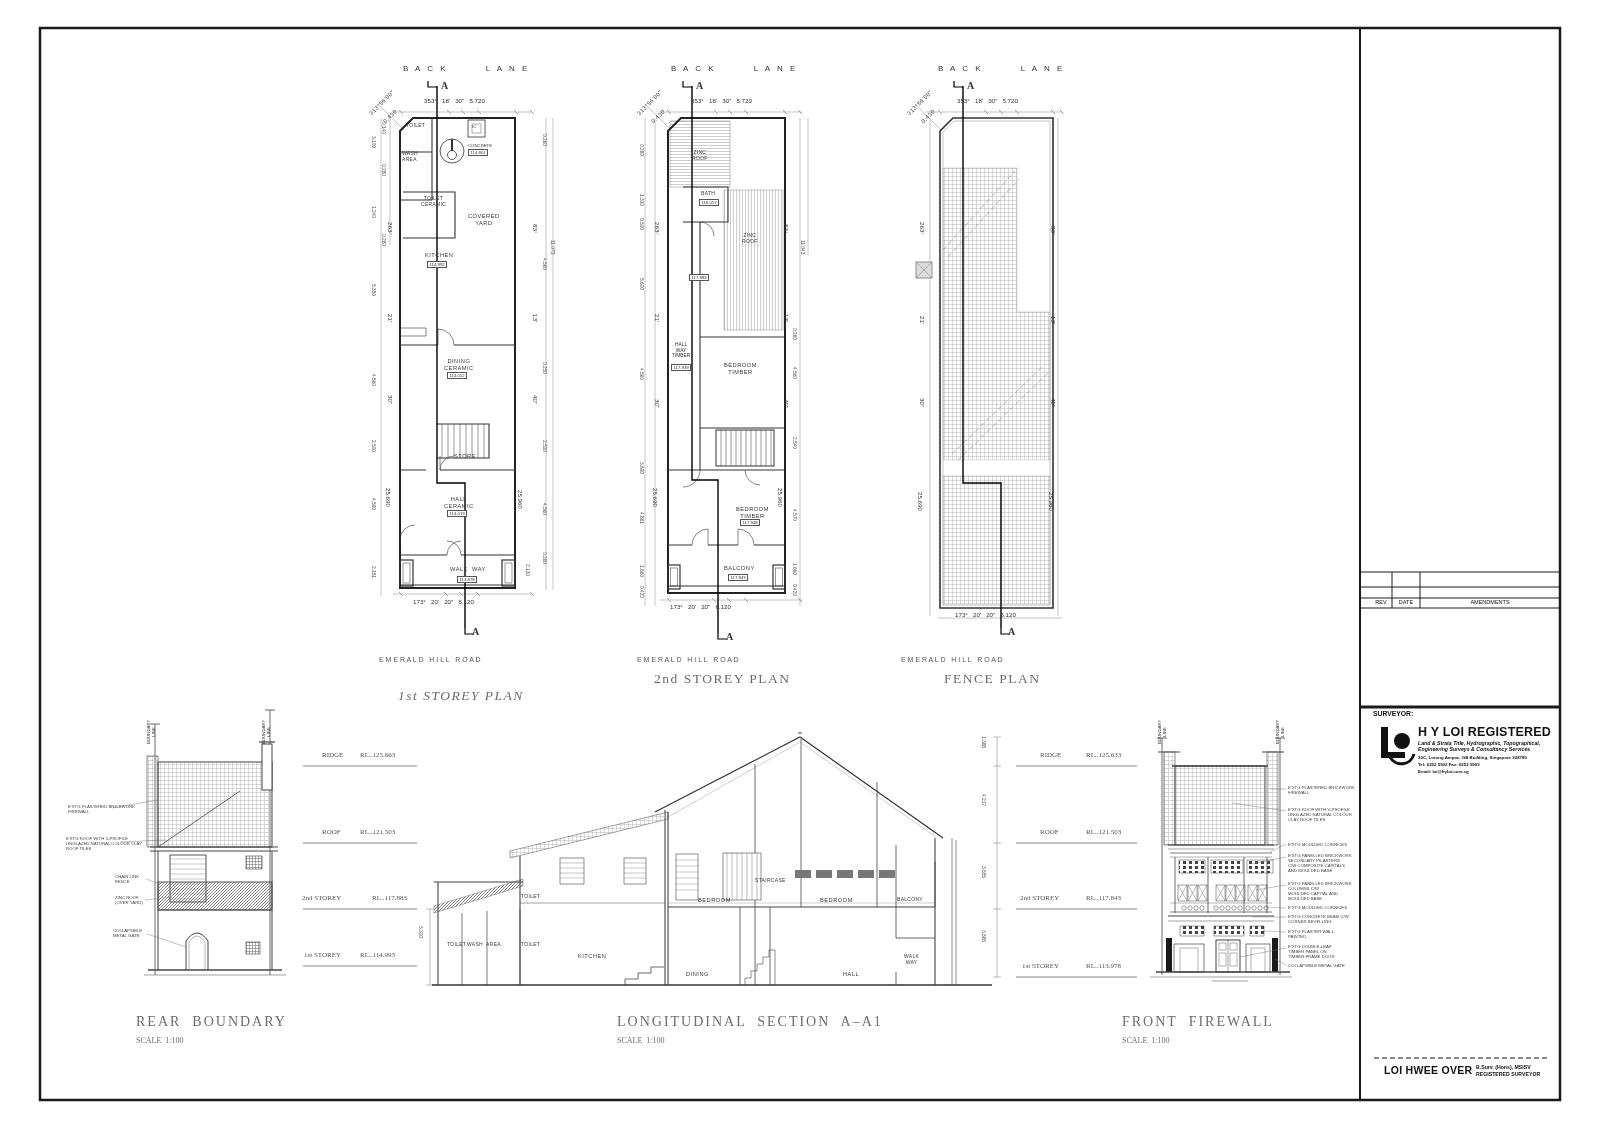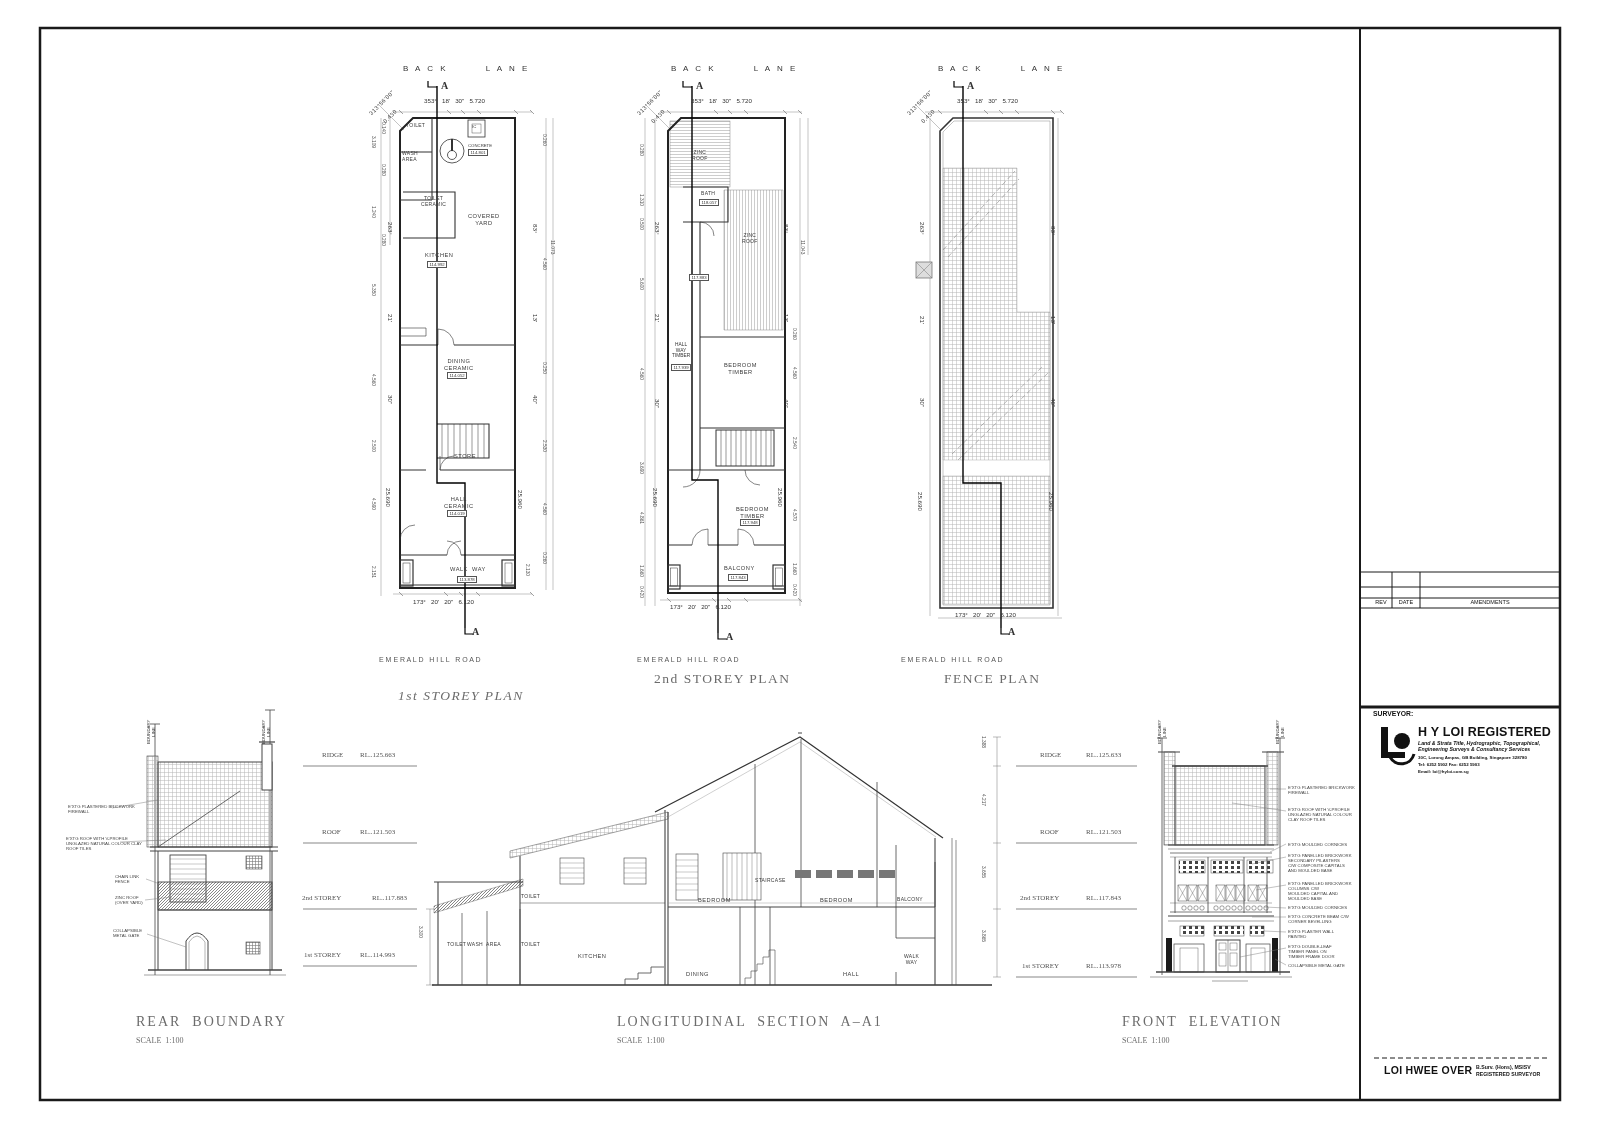--- a/index.html
+++ b/index.html
@@ -433,21 +433,21 @@
       <div class="lbl s55" style="left: 698px; top: 897px;">BEDROOM</div>
       <div class="lbl s55" style="left: 820px; top: 897px;">BEDROOM</div>
       <div class="lbl s5" style="left: 897px; top: 897px;">BALCONY</div>
       <div class="lbl s55" style="left: 843px; top: 971px;">HALL</div>
       <div class="lbl s5 ctr" style="left: 904px; top: 954px;">WALK
 WAY</div>
       <div class="lbl s14 serifT cG ls2" style="left: 136px; top: 1014px;">REAR  BOUNDARY</div>
       <div class="lbl s8 serifT cG" style="left: 136px; top: 1036px;">SCALE  1:100</div>
       <div class="lbl s14 serifT cG ls2" style="left: 617px; top: 1014px;">LONGITUDINAL  SECTION  A–A1</div>
       <div class="lbl s8 serifT cG" style="left: 617px; top: 1036px;">SCALE  1:100</div>
-      <div class="lbl s14 serifT cG ls2" style="left: 1122px; top: 1014px;">FRONT  ELEVATION</div>
+      <div class="lbl s14 serifT cG ls2" style="left: 1122px; top: 1014px;">FRONT  FIREWALL</div>
       <div class="lbl s8 serifT cG" style="left: 1122px; top: 1036px;">SCALE  1:100</div>
       <div class="lbl s42" style="left: 1288px; top: 785px;">E'XTG PLASTERED BRICKWORK
 FIREWALL</div>
       <div class="lbl s42" style="left: 1288px; top: 807px;">E'XTG ROOF WITH V-PROFILE
 UNGLAZED NATURAL COLOUR
 CLAY ROOF TILES</div>
       <div class="lbl s42" style="left: 1288px; top: 842px;">E'XTG MOULDED CORNICES</div>
       <div class="lbl s42" style="left: 1288px; top: 853px;">E'XTG PANELLED BRICKWORK
 SECONDARY PILASTERS
 C/W COMPOSITE CAPITALS

